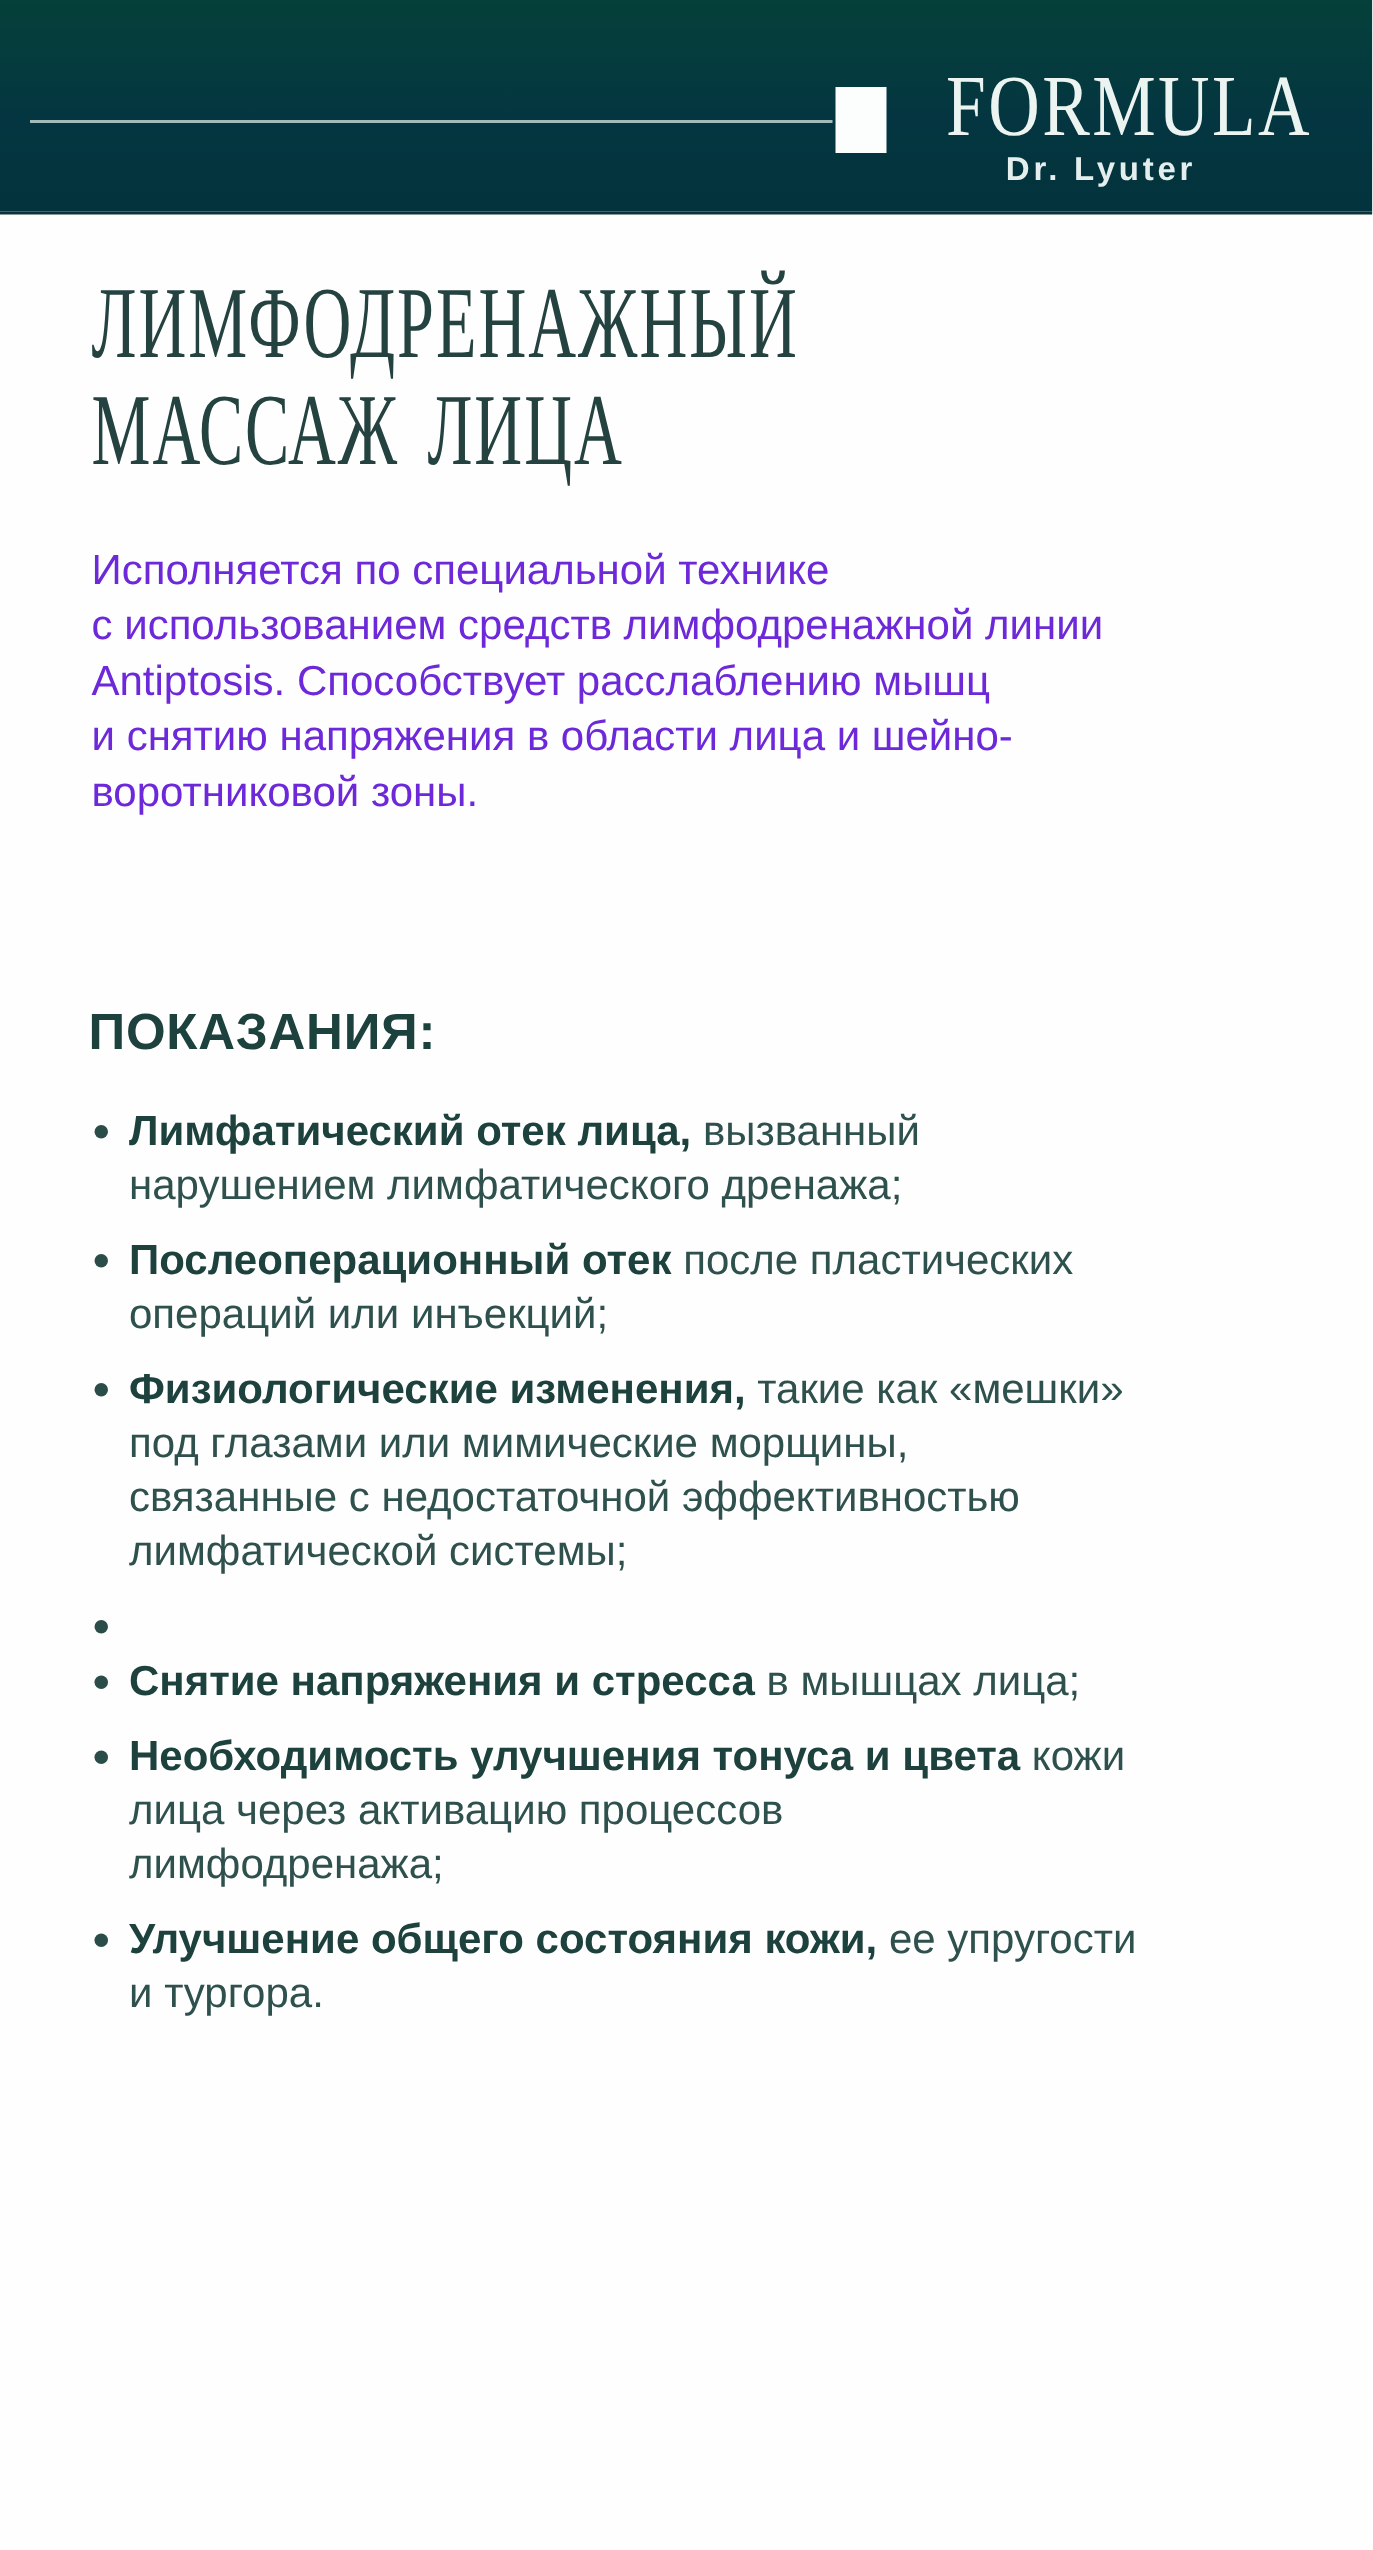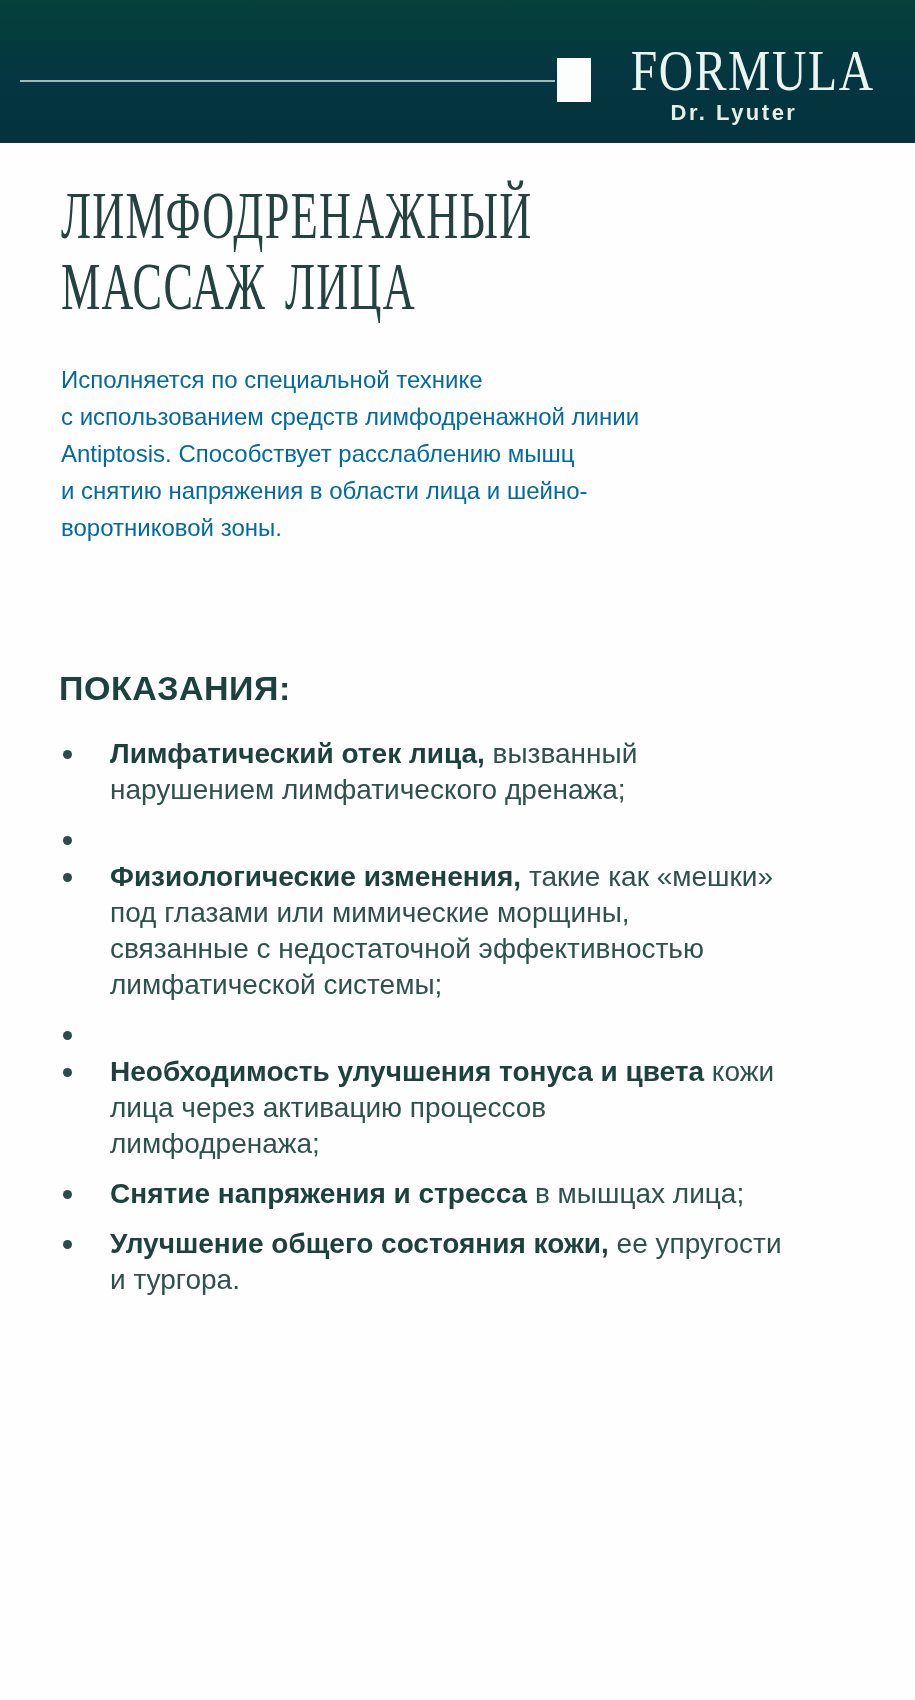--- a/index.html
+++ b/index.html
@@ -36,29 +36,29 @@
   }
   
   .content{position:absolute;top:141px;left:0;width:915px;padding:0 58px 0 59px;box-sizing:border-box;}
   .title{
     font-family:"Liberation Serif",serif;font-weight:400;color:#24423f;
     font-size:68px;line-height:71px;letter-spacing:2px;word-spacing:10px;
     margin:39px 0 0 2px;white-space:pre-line;
     transform:scaleX(.65);transform-origin:left top;
   }
   .intro{
-    white-space:pre-line;font-size:24px;line-height:37px;
-    margin:39px 0 0 2px;color:#0369a1;
+    white-space:pre-line;font-size:28px;line-height:37px;
+    margin:39px 0 0 2px;color:#6d28d9;
   }
   .section-heading{
     font-size:34px;line-height:36px;font-weight:700;color:#1d413d;
     letter-spacing:.5px;margin:124px 0 16px 0;
   }
   .list{list-style:none;margin:30px 0 0 0;padding:0;}
-  .list li{display:flex;align-items:flex-start;margin:0 0 14px 0;gap:24px;}
+  .list li{display:flex;align-items:flex-start;margin:0 0 14px 0;}
   .dot{
     flex:none;width:9px;height:9px;border-radius:50%;background:#2b4d49;
     margin:14px 14px 0 4px;
   }
   .li-text{
     margin:0;white-space:pre-line;font-size:28px;line-height:36px;color:#2f514d;
   }
   .li-text b{font-weight:700;color:#1d413d;}
 </style>
 </head>
@@ -89,40 +89,42 @@
     <h2 class="section-heading">ПОКАЗАНИЯ:</h2>
 
     <ul class="list">
       <li>
         <span class="dot"></span>
         <p class="li-text"><b>Лимфатический отек лица,</b><span> вызванный
 нарушением лимфатического дренажа;</span></p>
       </li>
       <li>
         <span class="dot"></span>
+        <p class="li-text"><b>Послеоперационный отек</b><span> после пластических
+операций или инъекций;</span></p>
       </li>
       <li>
         <span class="dot"></span>
         <p class="li-text"><b>Физиологические изменения,</b><span> такие как «мешки»
 под глазами или мимические морщины,
 связанные с недостаточной эффективностью
 лимфатической системы;</span></p>
       </li>
       <li>
         <span class="dot"></span>
       </li>
       <li>
         <span class="dot"></span>
+        <p class="li-text"><b>Снятие напряжения и стресса</b><span> в мышцах лица;</span></p>
+      </li>
+      <li>
+        <span class="dot"></span>
         <p class="li-text"><b>Необходимость улучшения тонуса и цвета</b><span> кожи
 лица через активацию процессов
 лимфодренажа;</span></p>
-      </li>
-      <li>
-        <span class="dot"></span>
-        <p class="li-text"><b>Снятие напряжения и стресса</b><span> в мышцах лица;</span></p>
       </li>
       <li>
         <span class="dot"></span>
         <p class="li-text"><b>Улучшение общего состояния кожи,</b><span> ее упругости
 и тургора.</span></p>
       </li>
     </ul>
 
   </main>
 

